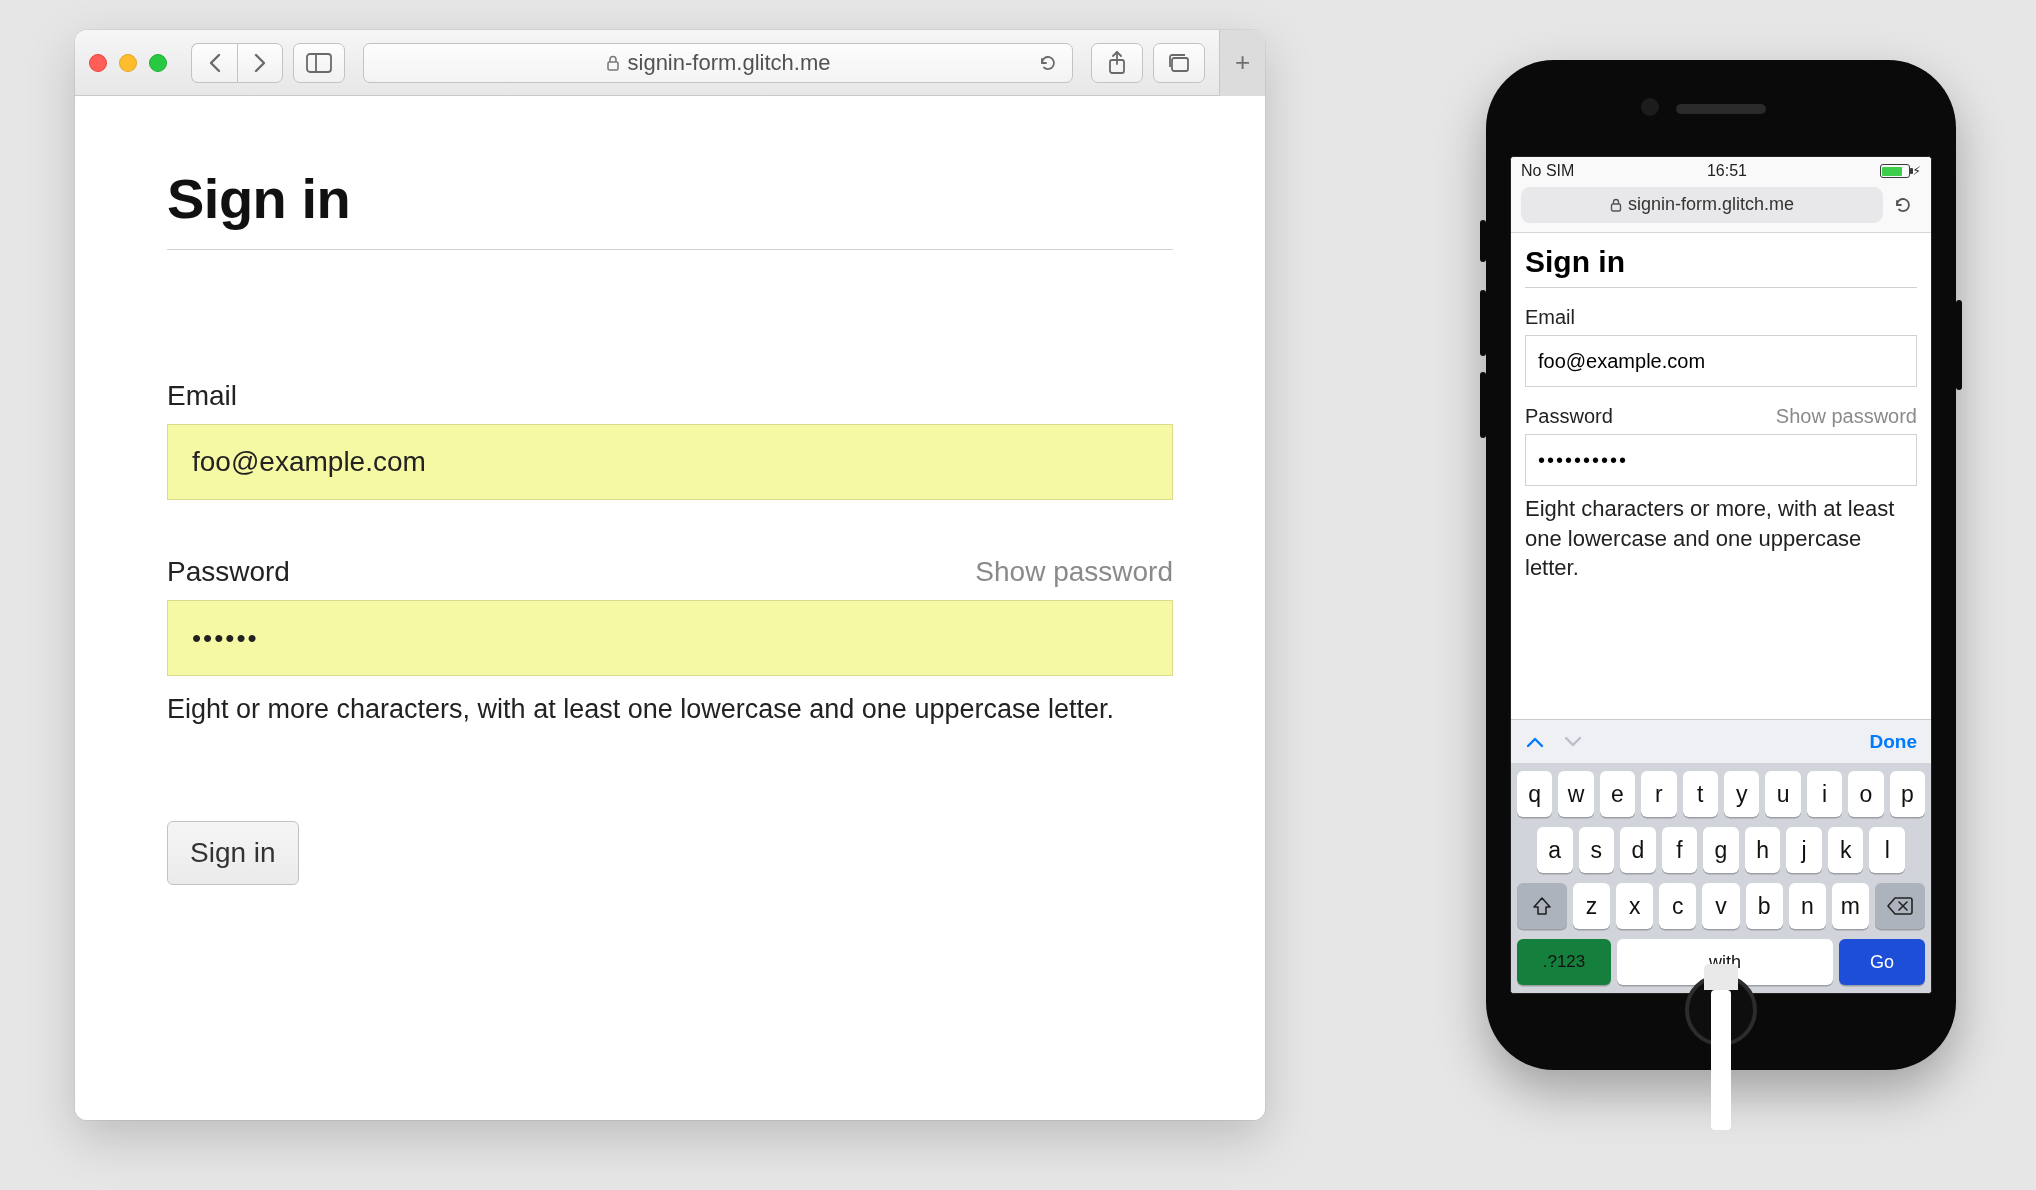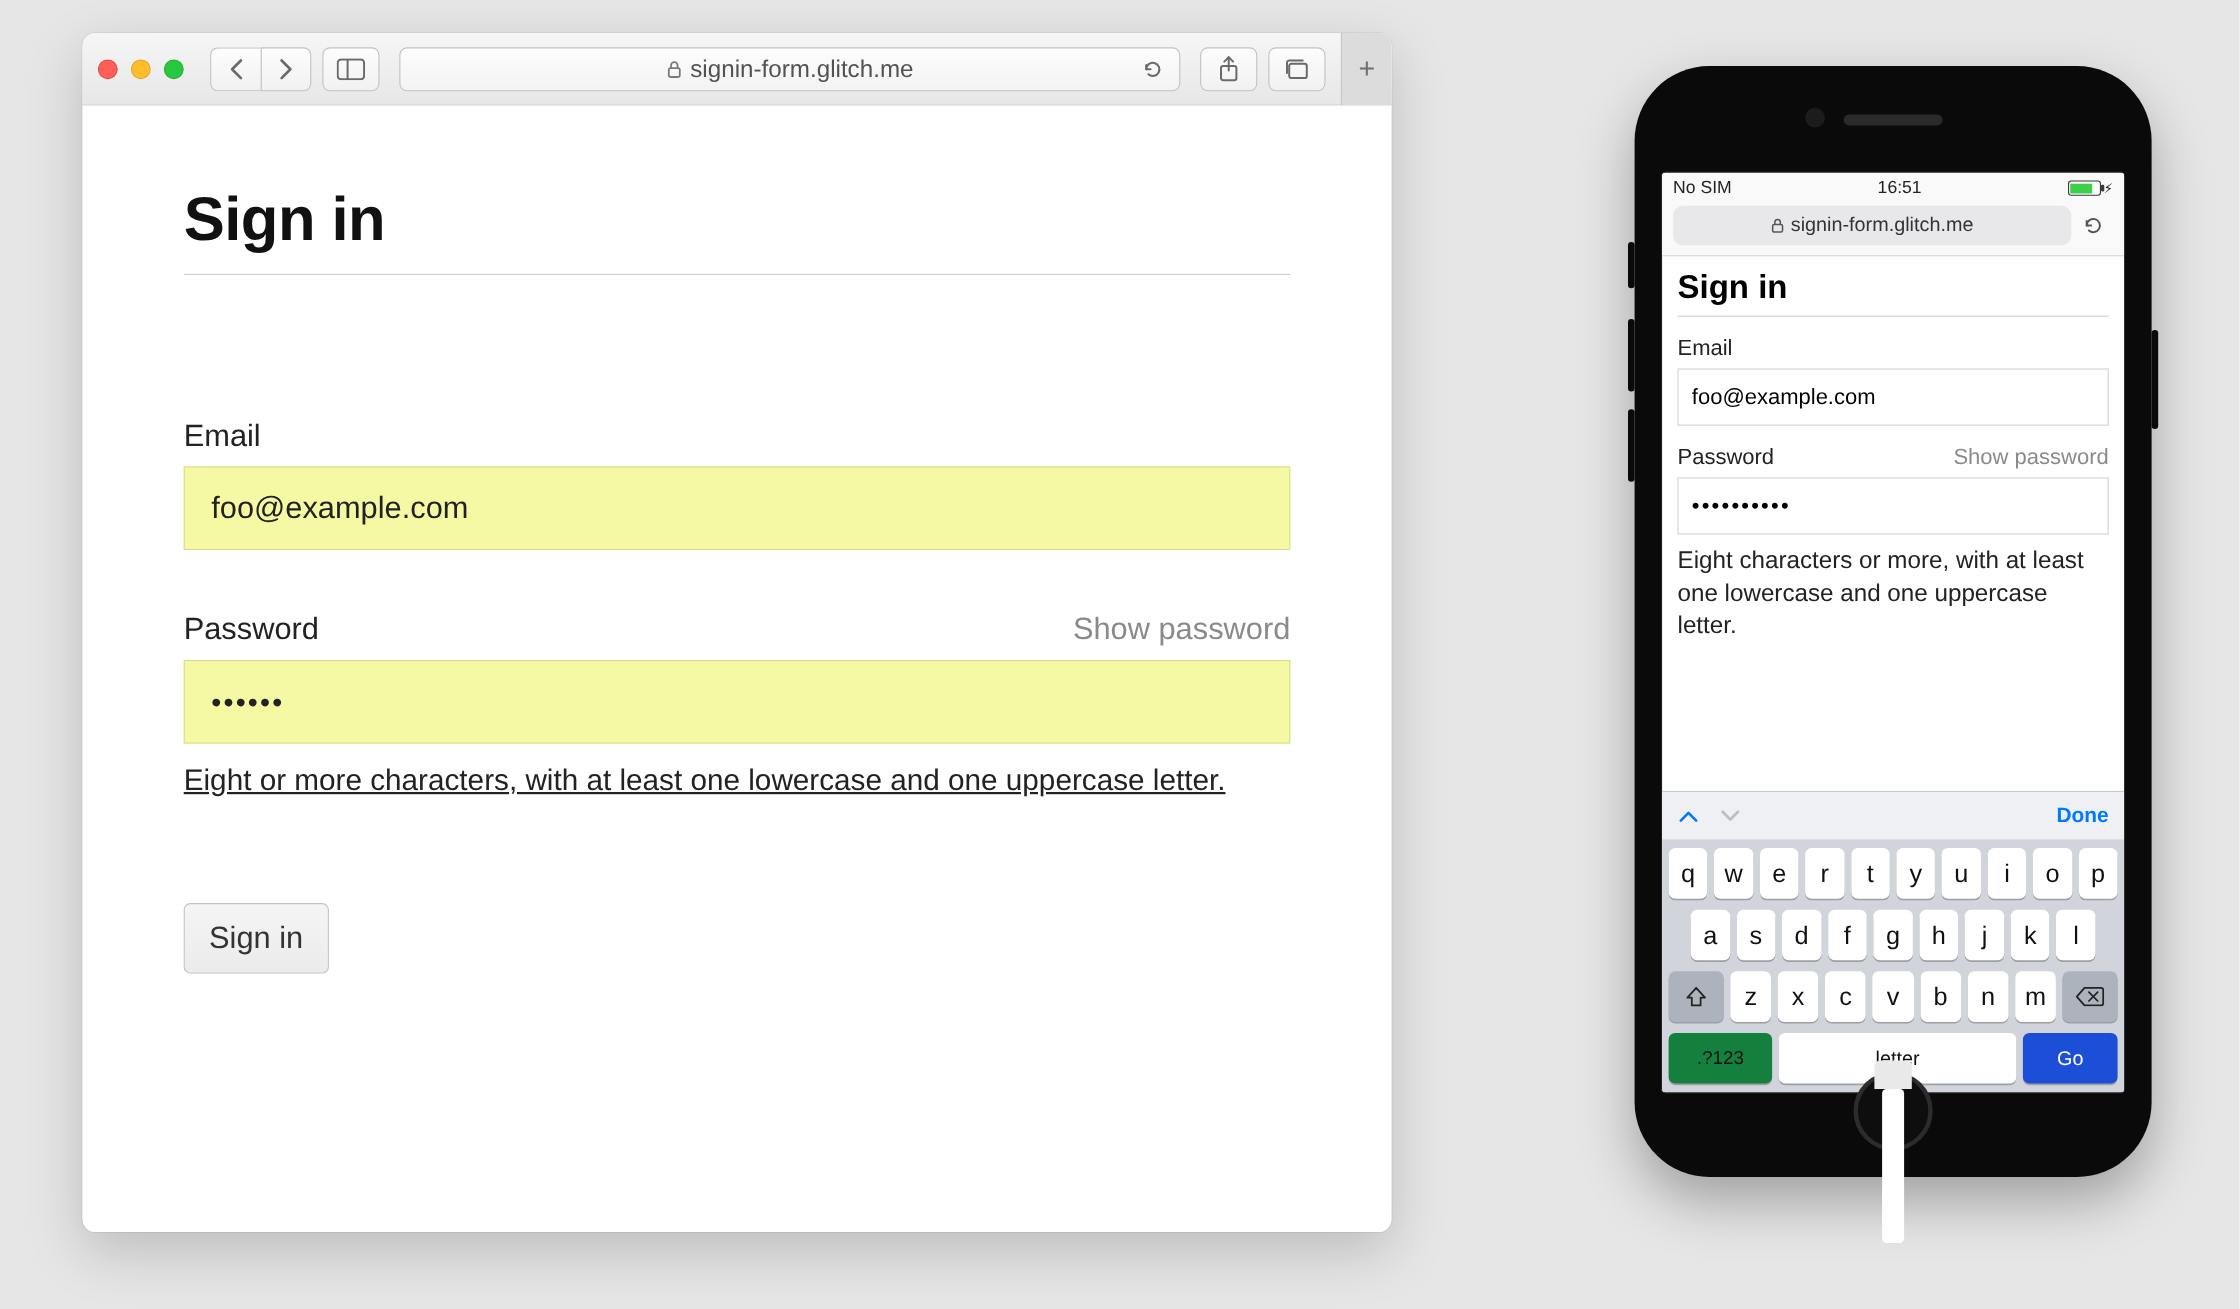--- a/index.html
+++ b/index.html
@@ -128,21 +128,20 @@
     font-size: 28px;
     padding: 0 24px;
     color: #222;
     outline: none;
   }
   .pwd-dots { letter-spacing: 2px; font-size: 26px; }
   .hint {
     font-size: 27px;
     color: #222;
     margin-top: 18px;
-    text-decoration: underline;
   }
   .submit-btn {
     margin-top: 40px;
     height: 64px;
     padding: 0 22px;
     font-size: 28px;
     color: #333;
     background: linear-gradient(#f5f5f5,#ebebeb);
     border: 1px solid #c2c2c2;
     border-radius: 6px;
@@ -556,21 +555,21 @@
           <div class="key">m</div>
           <div class="key fn">
           <svg width="26" height="18" viewBox="0 0 26 18">
               <path d="M8 1 H23 a2 2 0 0 1 2 2 V15 a2 2 0 0 1 -2 2 H8 L1 9 Z" fill="none" stroke="#222" stroke-width="1.6" stroke-linejoin="round"></path>
               <path d="M12 5 L20 13 M20 5 L12 13" stroke="#222" stroke-width="1.6" stroke-linecap="round"></path>
             </svg>
         </div>
       </div>
       <div class="kb-row r4">
         <div class="key numswitch">.?123</div>
-        <div class="key space">letter</div>
+        <div class="key space">with</div>
         <div class="key go">Go</div>
       </div>
     </div>
 
   </div>
 
   <div class="home-btn"></div>
   <div class="cable"></div>
 </div>
 

